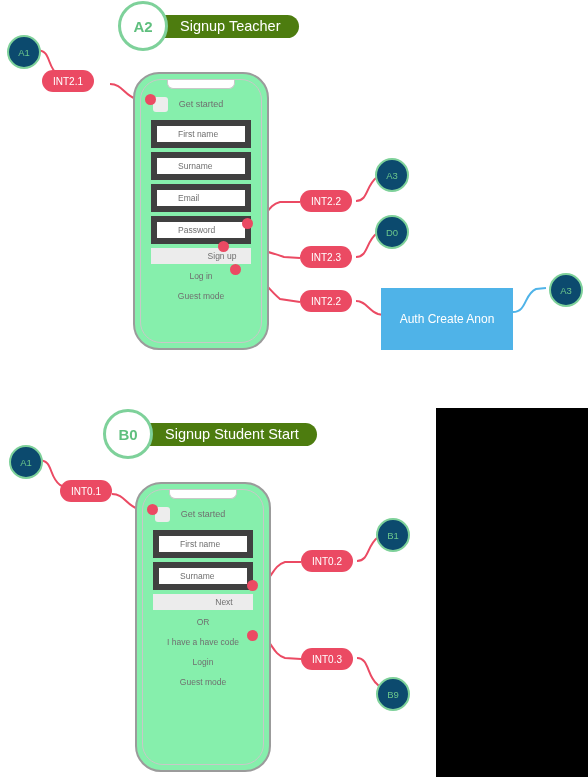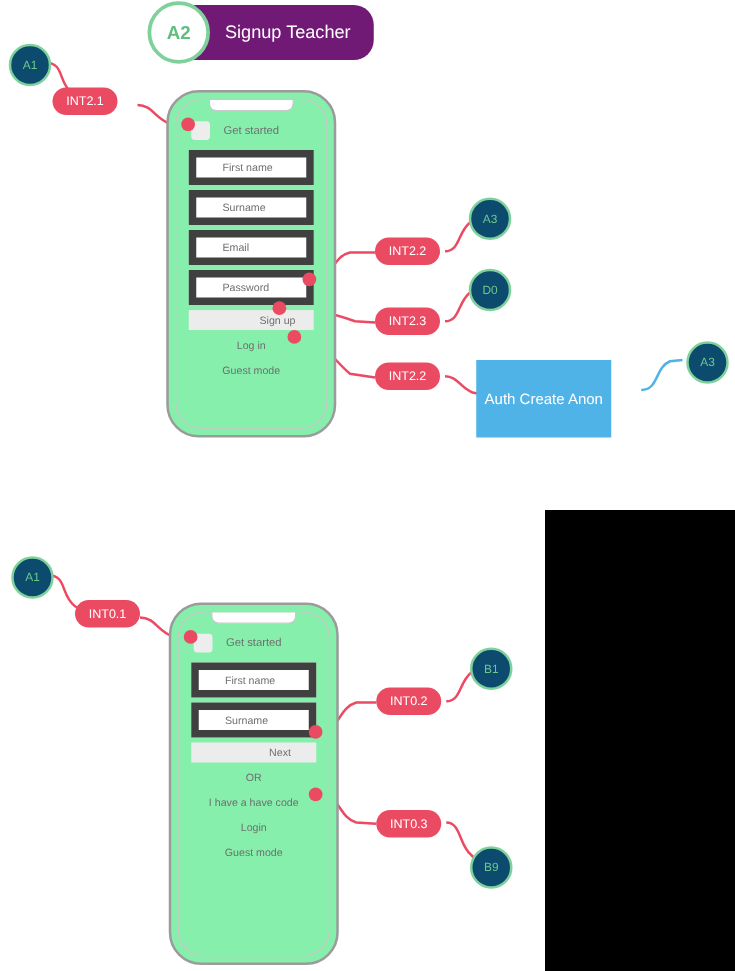--- a/index.html
+++ b/index.html
@@ -11,21 +11,21 @@
     position:relative;
   }
   .canvas{position:absolute;left:0;top:0;width:588px;height:777px;}
 
   
   svg.wires{position:absolute;left:0;top:0;width:588px;height:777px;pointer-events:none;}
 
   
   .screen-header{position:absolute;display:flex;align-items:center;height:32px;}
   .screen-header .pill{
-    height:44px;border-radius:16px;background:#701a75;
+    height:23px;border-radius:16px;background:#4d7c0f;
     display:flex;align-items:center;
     padding:0 18px 0 40px;margin-left:-28px;
     color:#ffffff;font-size:14.5px;white-space:nowrap;
   }
   .screen-header .badge{
     width:44px;height:44px;border-radius:50%;
     border:3px solid #7ED19A;background:#ffffff;
     display:flex;align-items:center;justify-content:center;
     color:#5FBF7E;font-size:15px;font-weight:bold;
     position:relative;z-index:3;
@@ -170,23 +170,27 @@
   <div class="dot" style="left:218px;top:241px;"></div>
   <div class="dot" style="left:230px;top:264px;"></div>
 
   <div class="int-pill" style="left:300px;top:190px;">INT2.2</div>
   <div class="ref-circle" style="left:375px;top:158px;">A3</div>
 
   <div class="int-pill" style="left:300px;top:246px;">INT2.3</div>
   <div class="ref-circle" style="left:375px;top:215px;">D0</div>
 
   <div class="int-pill" style="left:300px;top:290px;">INT2.2</div>
-  <div class="action-box" style="left:381px;top:288px;width:108px;height:62px;text-align:right;">Auth Create Anon</div>
+  <div class="action-box" style="left:381px;top:288px;width:132px;height:62px;text-align:right;">Auth Create Anon</div>
   <div class="ref-circle" style="left:549px;top:273px;">A3</div>
 
+  <div class="screen-header" style="left:103px;top:418px;">
+    <div class="badge">B0</div>
+    <div class="pill">Signup Student Start</div>
+  </div>
 
   <div class="ref-circle" style="left:9px;top:445px;">A1</div>
   <div class="int-pill" style="left:60px;top:480px;">INT0.1</div>
 
   <div class="phone" style="left:135px;top:482px;width:136px;height:290px;">
     <div class="inner">
       <div class="notch"></div>
       <div class="ui">
         <div class="ui-title">
           <span class="menu-sq"></span>

